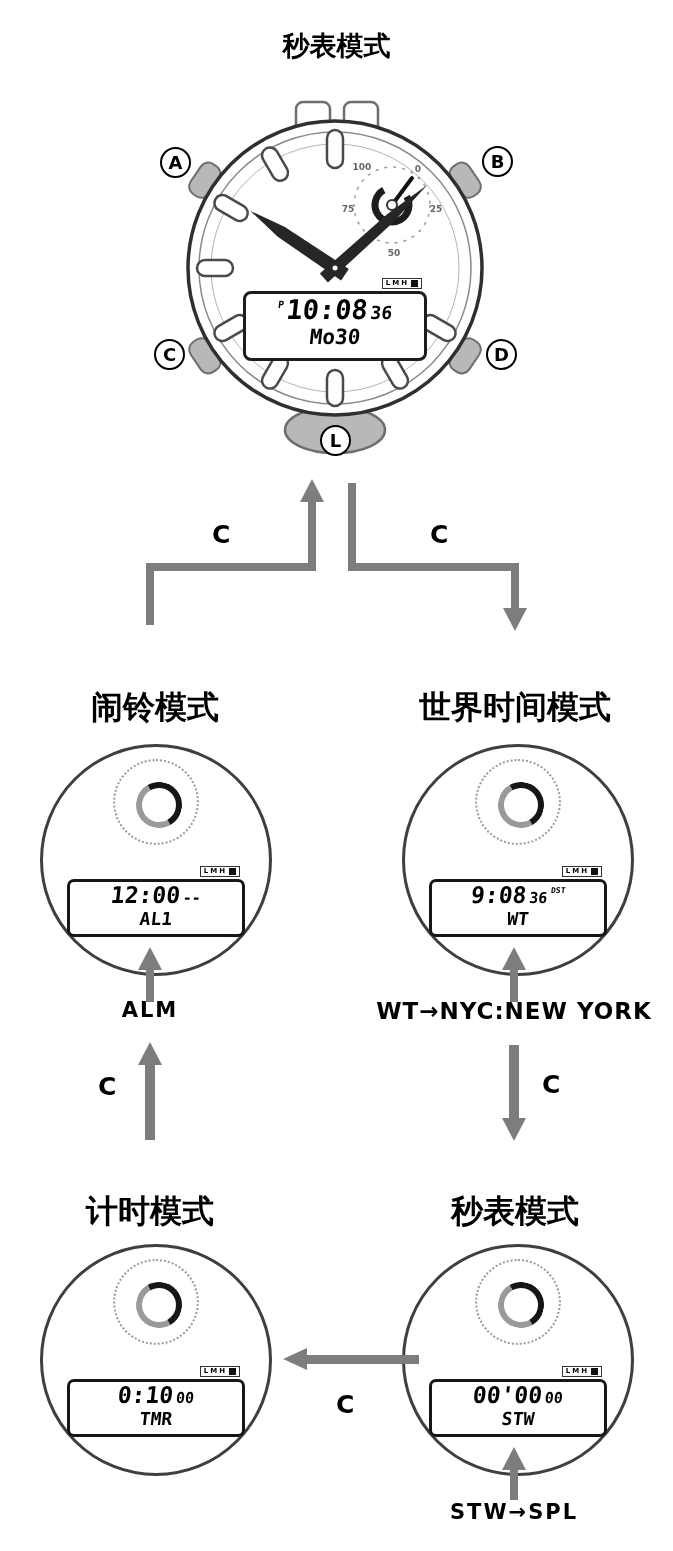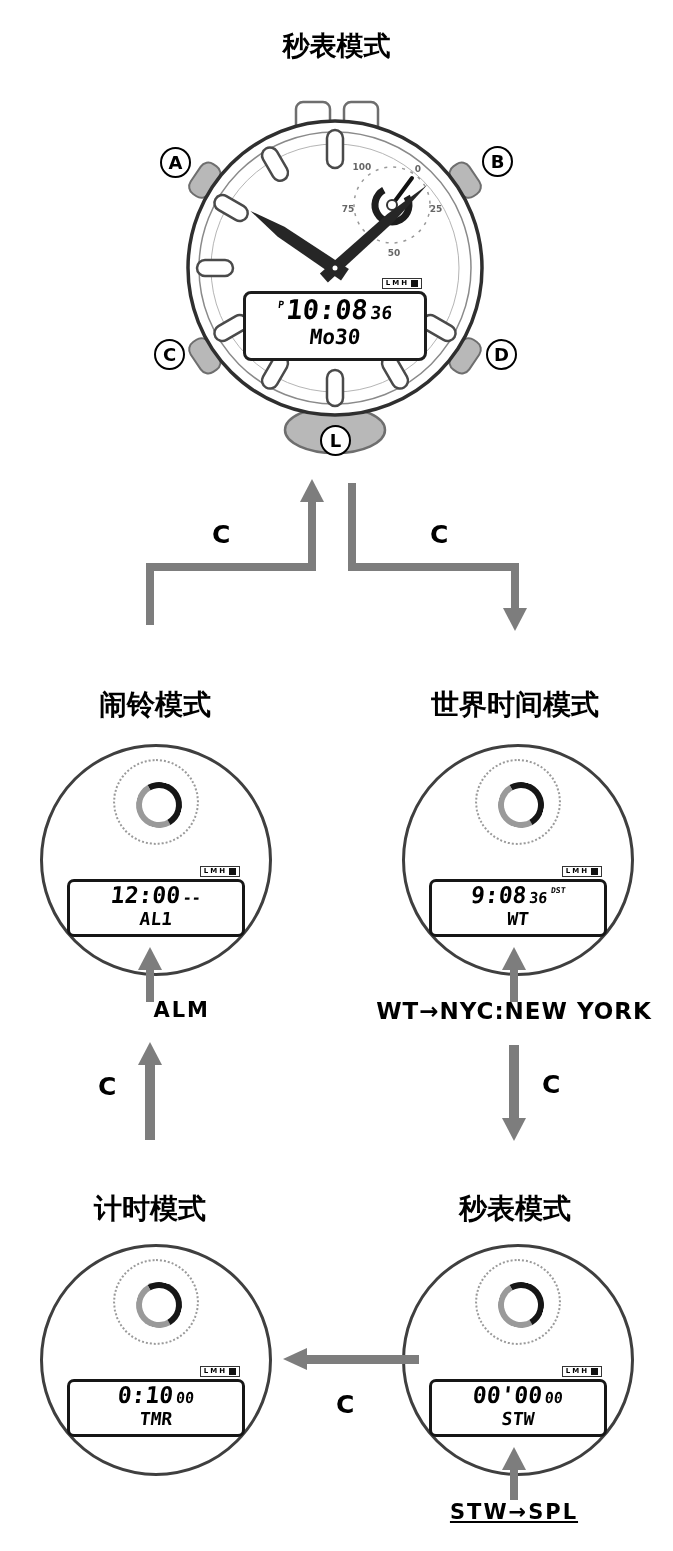--- a/index.html
+++ b/index.html
@@ -2,21 +2,21 @@
 <html><head>
 <meta charset="utf-8">
 <style>
   html,body { margin:0; padding:0; }
   body {
     width:673px; height:1551px; position:relative; background:#ffffff;
     font-family:"DejaVu Sans", sans-serif; color:#000; overflow:hidden;
   }
   .abs { position:absolute; }
   .page-title { font-weight:bold; font-size:27px; text-align:center; }
-  .mode-title { font-weight:bold; font-size:28px; text-align:center; }
+  .mode-title { font-weight:bold; font-size:32px; text-align:center; }
 
   
   .seg { position:absolute; background:#7d7d7d; }
   .head-up { position:absolute; width:0; height:0;
     border-left:12px solid transparent; border-right:12px solid transparent;
     border-bottom:23px solid #7d7d7d; }
   .head-down { position:absolute; width:0; height:0;
     border-left:12px solid transparent; border-right:12px solid transparent;
     border-top:23px solid #7d7d7d; }
   .head-left { position:absolute; width:0; height:0;
@@ -209,21 +209,21 @@
       <span class="lcd-small">--</span>
     </div>
     <div class="lcd-row2">AL1</div>
   </div>
 </div>
 
 <div>
   <div class="head-up" style="left:138px;top:947px;"></div>
   <div class="seg" style="left:146px;top:968px;width:8px;height:34px;"></div>
 </div>
-<div class="pointer-label" style="left:90px;top:998px;width:120px;text-align:right;">ALM</div>
+<div class="pointer-label" style="left:90px;top:998px;width:120px;">ALM</div>
 
 <div class="mode-watch" style="left:402px;top:744px;">
   <div class="subdial">
     <div class="subdial-inner"></div>
   </div>
   <div class="mode-lcd">
     <span class="lmh">
       <span>LMH</span>
       <span class="lmh-sq"></span>
     </span>
@@ -294,13 +294,13 @@
 <div>
   <div class="head-left" style="left:283px;top:1348px;"></div>
   <div class="seg" style="left:305px;top:1355px;width:114px;height:9px;"></div>
 </div>
 <div class="c-label" style="left:336px;top:1390px;">C</div>
 
 <div>
   <div class="head-up" style="left:502px;top:1447px;"></div>
   <div class="seg" style="left:510px;top:1468px;width:8px;height:32px;"></div>
 </div>
-<div class="pointer-label" style="left:404px;top:1500px;width:220px;text-decoration:underline;">STW→SPL</div>
+<div class="pointer-label" style="left:404px;top:1500px;width:220px;">STW→SPL</div>
 
 </body></html>

